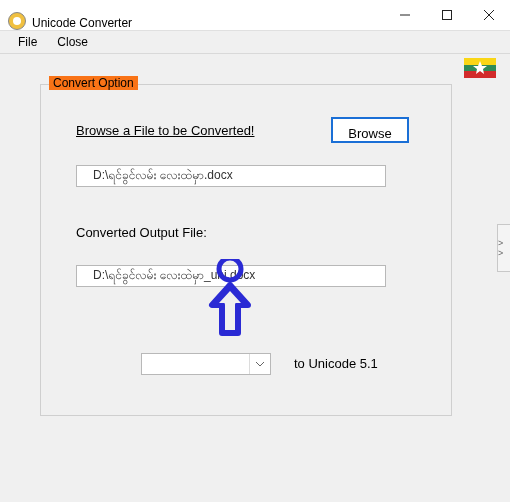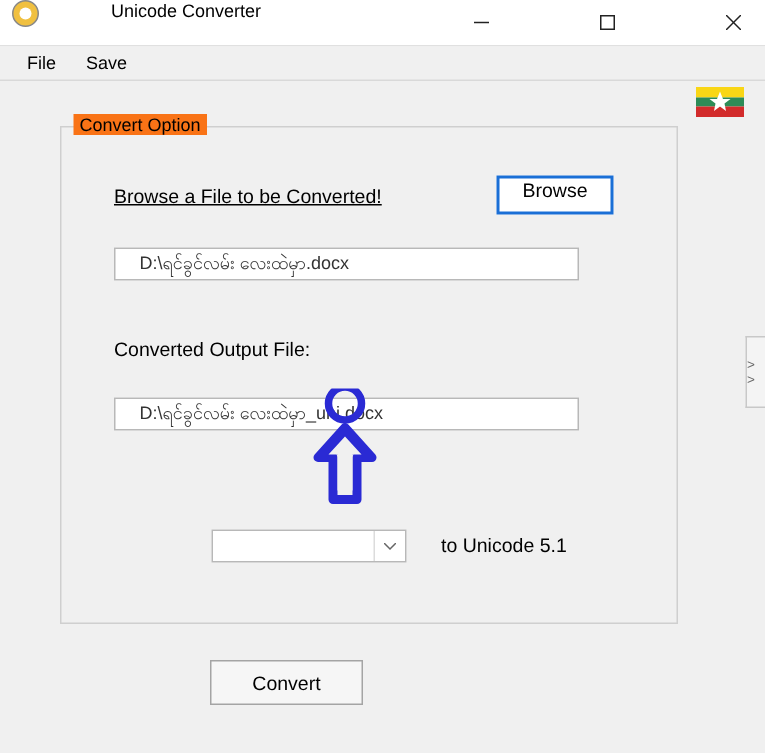--- a/index.html
+++ b/index.html
@@ -1,33 +1,33 @@
 <!DOCTYPE html>
 <html><head>
 <meta charset="utf-8">
 <style>
   html,body{margin:0;padding:0;font-family:"Segoe UI",Tahoma,sans-serif;font-size:12px;color:#000;}
   body{width:510px;height:502px;background:#fff;position:relative;overflow:hidden;}
-  .titlebar{height:30px;display:flex;align-items:flex-start;border-bottom:1px solid #e0e0e0;gap:42px;}
+  .titlebar{height:30px;display:flex;align-items:flex-end;border-bottom:1px solid #e0e0e0;}
   .titlebar .icon{width:16px;height:16px;border-radius:50%;background:#f0c040;border:1px solid #888;margin:0 6px 0 8px;display:flex;align-items:center;justify-content:center;}
   .titlebar .icon-inner{width:8px;height:8px;border-radius:50%;background:#fff;}
   .titlebar .title{flex:0 0 auto;}
   .titlebar .spacer{flex:1 1 auto;}
   .sysbtn{width:42px;height:30px;display:flex;align-items:center;justify-content:center;color:#222;}
   .sysbtn svg{pointer-events:none;}
   .menubar{height:22px;display:flex;align-items:center;padding:0 8px;background:#f0f0f0;border-bottom:1px solid #d9d9d9;}
   .menuitem{padding:2px 10px;}
   .client{position:absolute;left:0;right:0;top:54px;bottom:0;background:#f0f0f0;}
   .flag{position:absolute;right:14px;top:4px;width:32px;height:20px;}
   .flag svg{display:block;}
   .fieldset{position:absolute;left:40px;top:30px;width:410px;height:330px;border:1px solid #cfcfcf;background:#f0f0f0;}
   .legend{position:absolute;left:8px;top:-9px;background:#f97316;padding:0 4px;font-size:12px;}
   .label{position:absolute;font-size:13px;}
   .input{position:absolute;height:22px;border:1px solid #b8b8b8;background:#fff;box-sizing:border-box;padding:0 16px;display:flex;align-items:center;font-size:12px;color:#333;}
-  .btn{position:absolute;height:26px;border:1px solid #a4a4a4;background:#f6f6f6;box-sizing:border-box;display:flex;align-items:flex-start;justify-content:center;font-size:13px;}
+  .btn{position:absolute;height:26px;border:1px solid #a4a4a4;background:#f6f6f6;box-sizing:border-box;display:flex;align-items:flex-end;justify-content:center;font-size:13px;}
   .btn-primary{border:2px solid #1a6fd6;background:#fff;}
   .select{position:absolute;height:22px;border:1px solid #b8b8b8;background:#fff;box-sizing:border-box;display:flex;align-items:center;}
   .select .caret{width:20px;height:100%;border-left:1px solid #dcdcdc;display:flex;align-items:center;justify-content:center;}
   .sel-spacer{flex:1;}
   .tolabel{position:absolute;font-size:13px;}
   .bottom-btn{position:absolute;width:100px;height:28px;border:1px solid #a4a4a4;background:#f6f6f6;display:flex;align-items:center;justify-content:center;font-size:13px;}
   .side-handle{position:absolute;right:0;top:170px;width:12px;height:46px;border:1px solid #c8c8c8;border-right:none;background:#f4f4f4;display:flex;flex-direction:column;align-items:center;justify-content:center;font-size:9px;color:#666;line-height:10px;}
   .annot{position:absolute;pointer-events:none;}
 </style>
 </head>
@@ -52,21 +52,21 @@
   <div class="sysbtn">
     <svg width="10" height="10">
         <line x1="0" y1="0" x2="10" y2="10" stroke="#222" stroke-width="1"></line>
         <line x1="10" y1="0" x2="0" y2="10" stroke="#222" stroke-width="1"></line>
       </svg>
   </div>
 </div>
 
 <div class="menubar">
   <div class="menuitem">File</div>
-  <div class="menuitem">Save</div>
+  <div class="menuitem">Close</div>
 </div>
 
 <div class="client">
 
   <div class="flag">
     <svg width="32" height="20">
       <rect x="0" y="0" width="32" height="7" fill="#f9d616"></rect>
       <rect x="0" y="7" width="32" height="6" fill="#2e8b57"></rect>
       <rect x="0" y="13" width="32" height="7" fill="#d22b2b"></rect>
       <polygon points="16,3 18,8 23,8 19,11 20,16 16,13 12,16 13,11 9,8 14,8" fill="#fff"></polygon>
@@ -97,23 +97,20 @@
           </svg>
       </span>
     </div>
     <div class="tolabel" style="left:253px;top:271px;">to Unicode 5.1</div>
   </div>
 
   <div class="side-handle">
     <span>&gt; &gt;</span>
   </div>
 
-  <div class="bottom-btn" style="left:140px;top:386px;">
-    <span>Convert</span>
-  </div>
 
   <svg class="annot" style="left:200px;top:205px;" width="60" height="80">
     <circle cx="30" cy="10" r="11" fill="none" stroke="#2a2ad4" stroke-width="5"></circle>
     <path d="M30 28 L14 44 L22 44 L22 72 L38 72 L38 44 L46 44 Z" fill="#2a2ad4"></path>
     <path d="M30 28 L14 44 L22 44 L22 72 L38 72 L38 44 L46 44 Z" fill="none" stroke="#2a2ad4" stroke-width="2"></path>
     <rect x="22" y="44" width="16" height="28" fill="#f0f0f0"></rect>
     <path d="M30 26 L12 46 L22 46 L22 74 L38 74 L38 46 L48 46 Z" fill="none" stroke="#2a2ad4" stroke-width="6" stroke-linejoin="round"></path>
     <path d="M30 32 L19 44 L25 44 L25 68 L35 68 L35 44 L41 44 Z" fill="#f0f0f0"></path>
   </svg>
 

